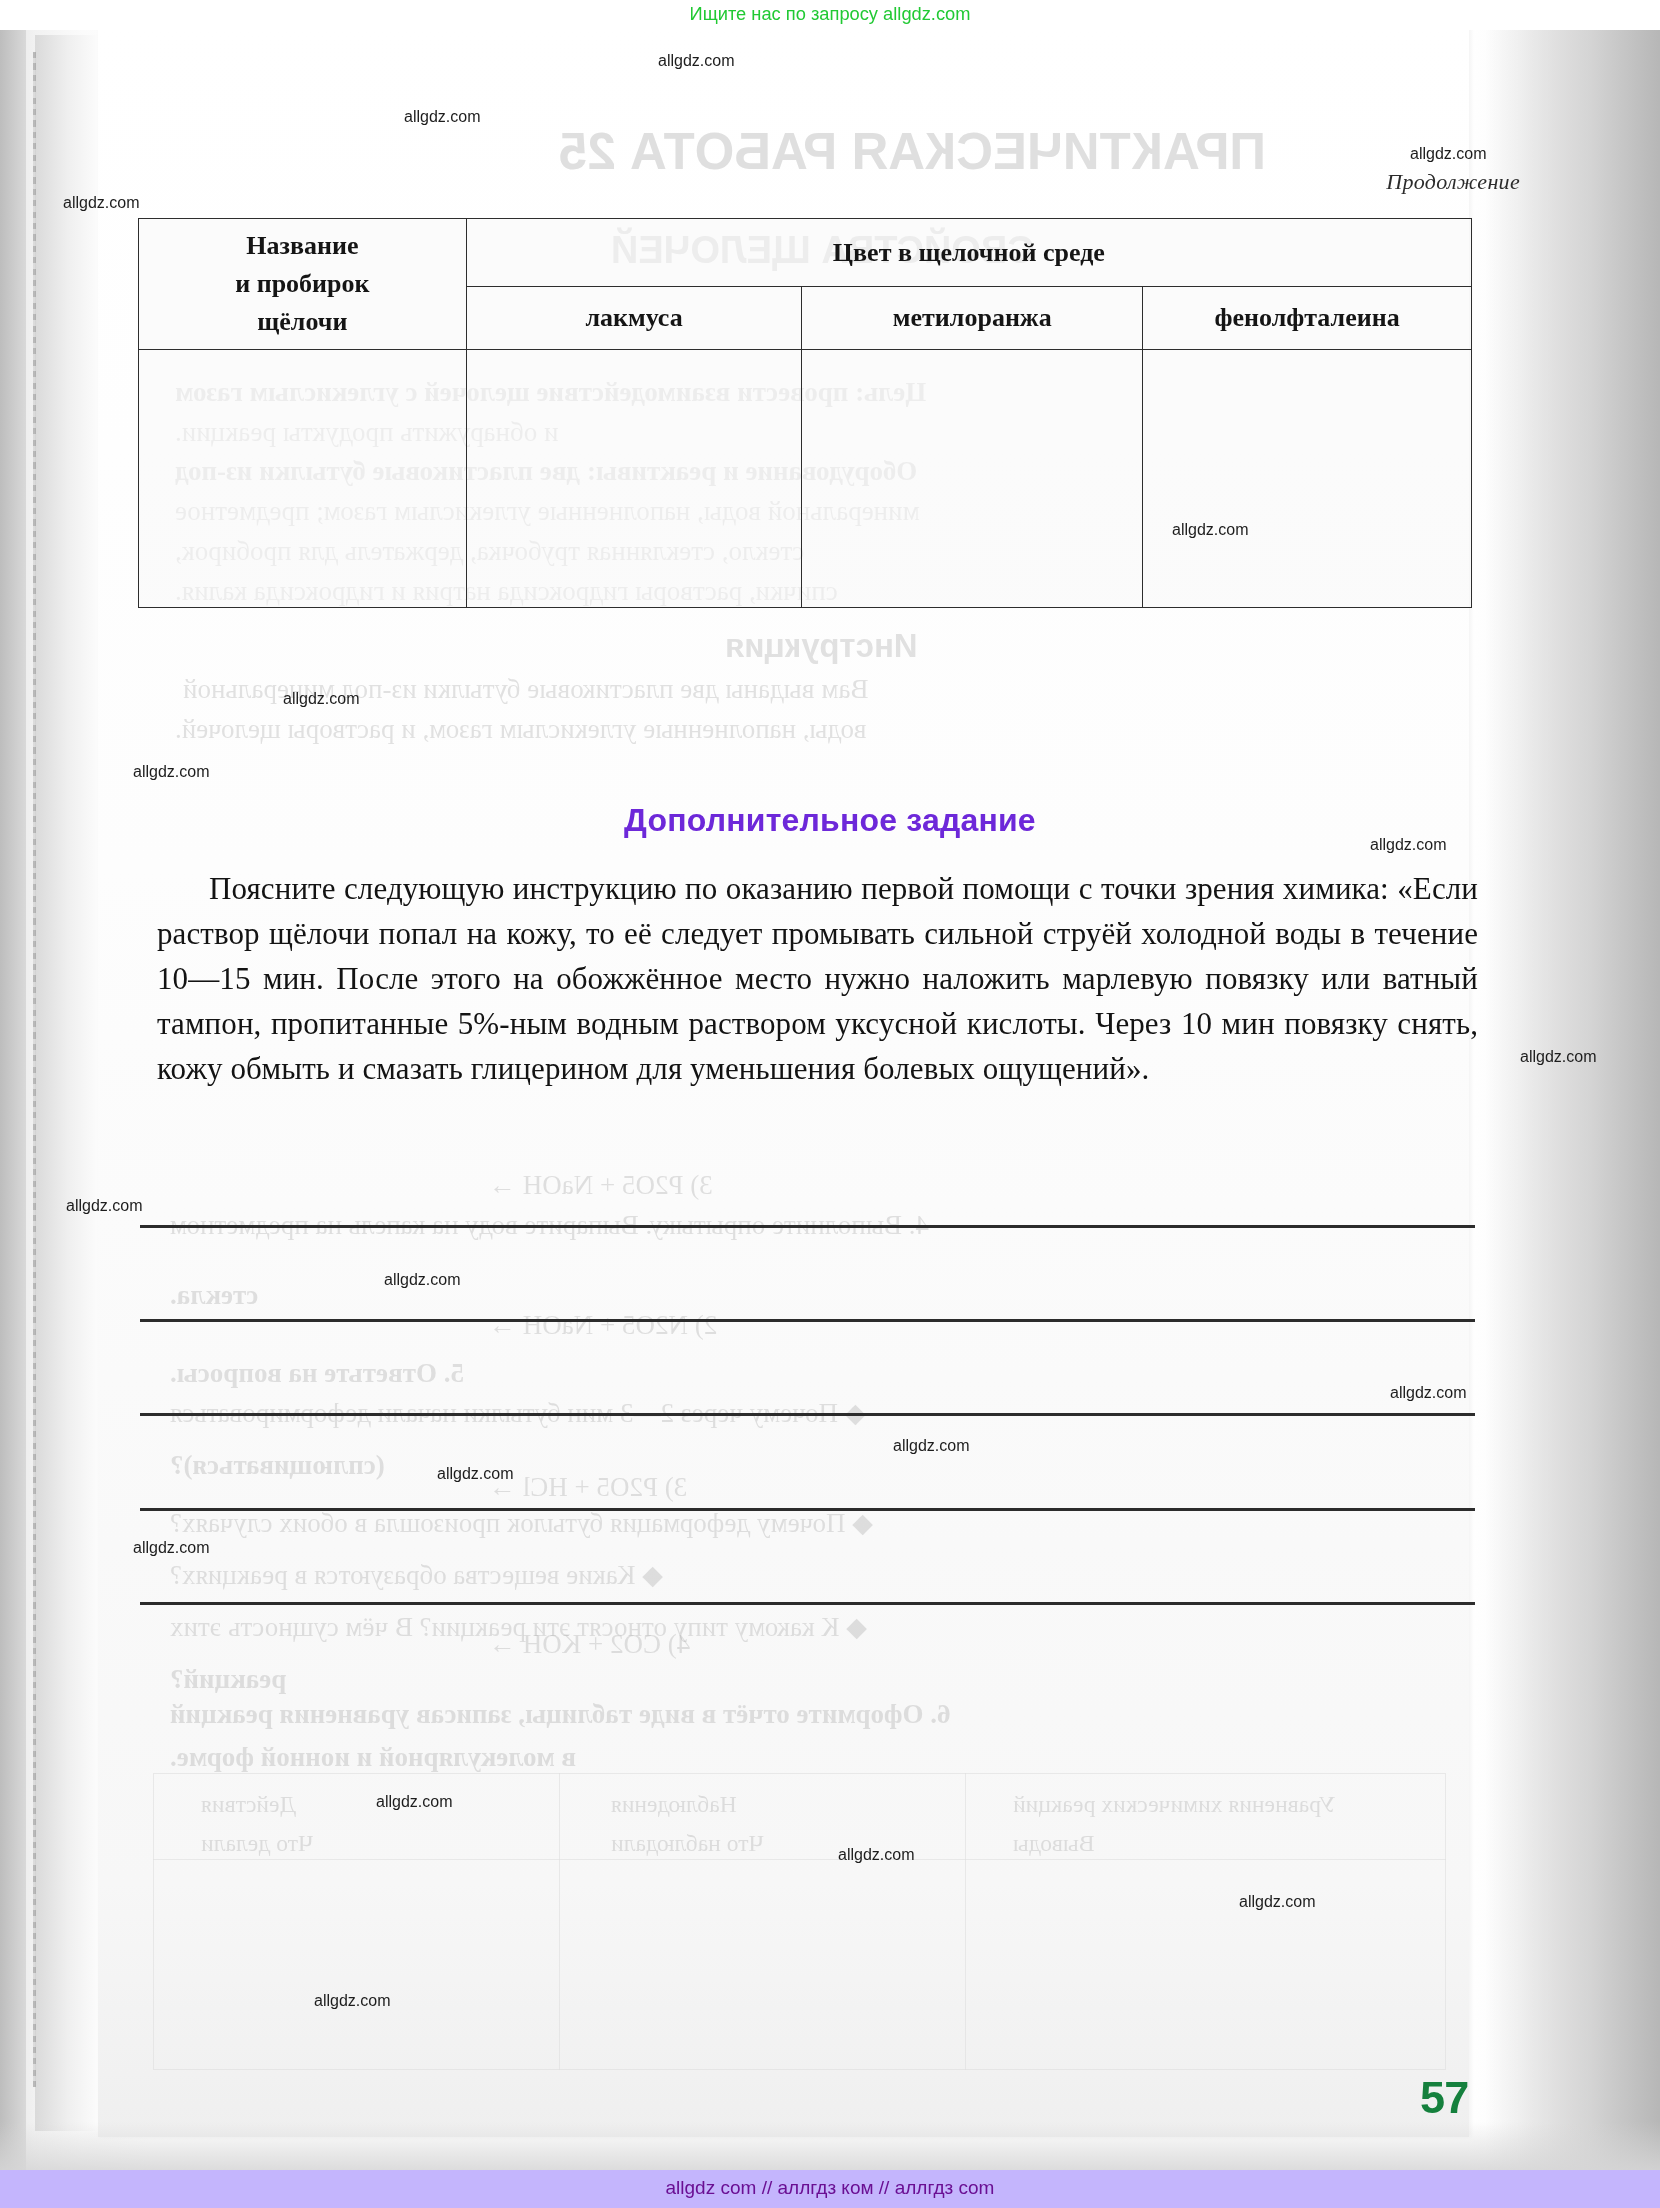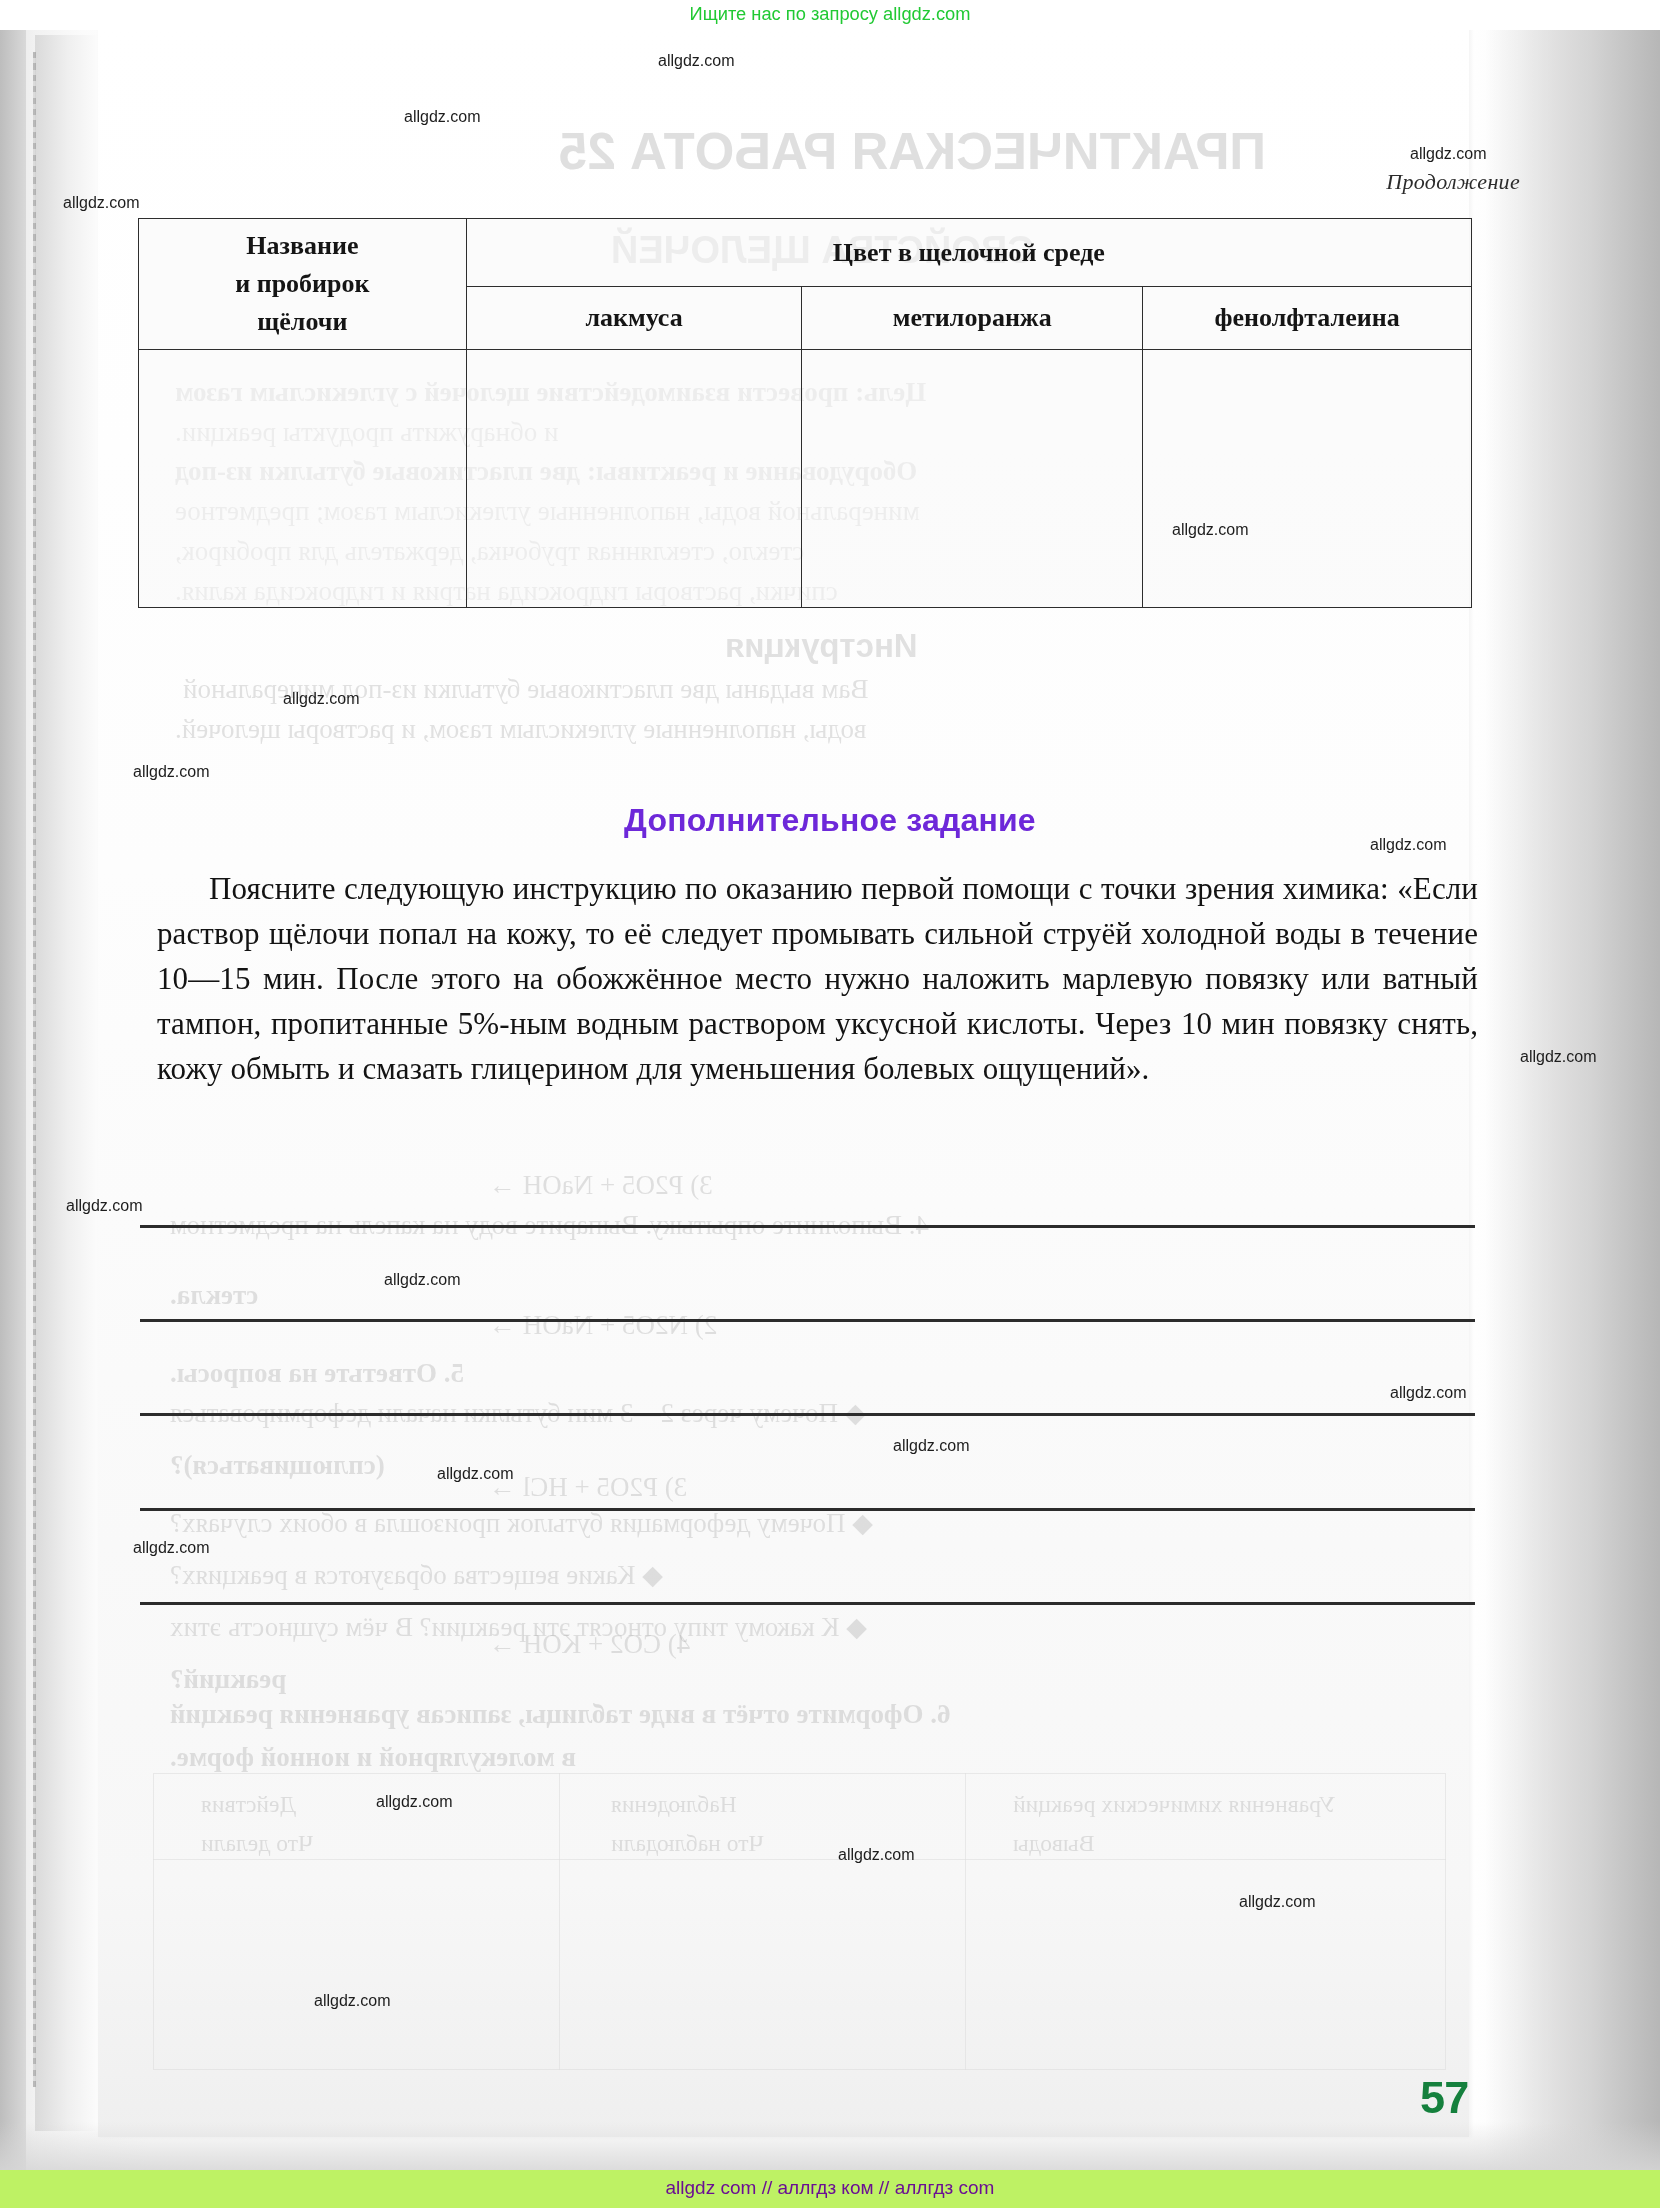--- a/index.html
+++ b/index.html
@@ -64,21 +64,21 @@
     background: #ffffff;
     z-index: 40;
   }
   .wm-bottom {
     position: absolute; left: 0; top: 2170px; width: 1660px; height: 38px;
     text-align: center;
     color: #6a0f93;
     font-family: "Liberation Sans", sans-serif;
     font-size: 19px;
     line-height: 35px;
-    background: #bef264;
+    background: #c4b5fd;
     z-index: 40;
   }
 
   
   .wm {
     position: absolute;
     font-family: "Liberation Sans", sans-serif;
     font-size: 16px;
     color: #1d1d1d;
     white-space: nowrap;

